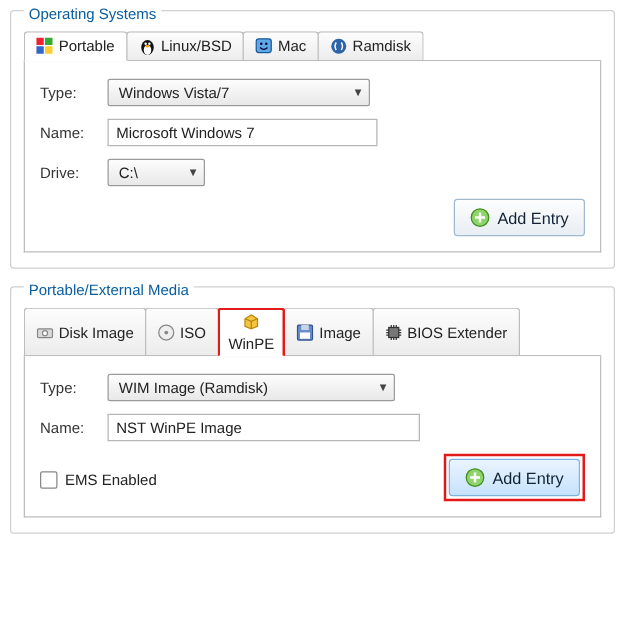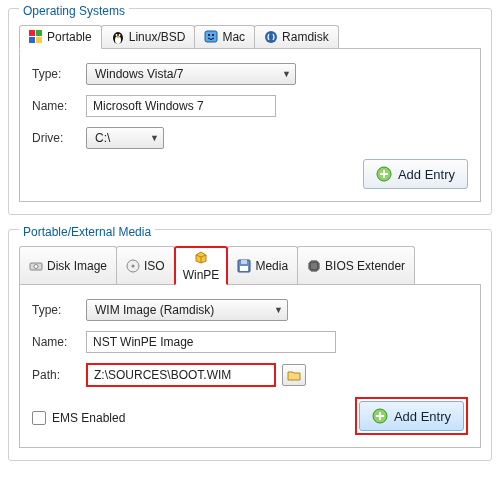--- a/index.html
+++ b/index.html
@@ -179,21 +179,21 @@
   <div class="tab-content">
     <div class="row">
       <div class="lbl">Type:</div>
       <div class="combo" style="width:210px;">
         <span>Windows Vista/7</span>
         <span class="arrow">▼</span>
       </div>
     </div>
     <div class="row">
       <div class="lbl">Name:</div>
-      <input class="textfield" style="width: 190px;" value="Microsoft Windows 7">
+      <input class="textfield" style="width: 216px;" value="Microsoft Windows 7">
     </div>
     <div class="row">
       <div class="lbl">Drive:</div>
       <div class="combo" style="width:78px;">
         <span>C:\</span>
         <span class="arrow">▼</span>
       </div>
     </div>
     <div class="btnrow">
       <div class="btn">
@@ -241,55 +241,44 @@
       <span>WinPE</span>
     </div>
     <div class="tab">
       <span>
         <svg width="14" height="14">
             <rect x="1" y="1" width="12" height="12" rx="1" fill="#6a8fc7" stroke="#33518a"></rect>
             <rect x="4" y="1" width="6" height="4" fill="#c7d5ec"></rect>
             <rect x="3" y="7" width="8" height="5" fill="#fff"></rect>
           </svg>
       </span>
-      <span>Media</span>
+      <span>Image</span>
     </div>
     <div class="tab">
       <span>
         <svg width="14" height="14">
             <rect x="3" y="3" width="8" height="8" fill="#777" stroke="#333"></rect>
             <path d="M3 5H1 M3 7H1 M3 9H1 M11 5H13 M11 7H13 M11 9H13 M5 3V1 M7 3V1 M9 3V1 M5 11V13 M7 11V13 M9 11V13" stroke="#333"></path>
           </svg>
       </span>
       <span>BIOS Extender</span>
     </div>
   </div>
 
   <div class="tab-content">
     <div class="row">
       <div class="lbl">Type:</div>
-      <div class="combo" style="width:202px;">
+      <div class="combo" style="width:230px;">
         <span>WIM Image (Ramdisk)</span>
         <span class="arrow">▼</span>
       </div>
     </div>
     <div class="row">
       <div class="lbl">Name:</div>
       <input class="textfield" style="width: 250px;" value="NST WinPE Image">
-    </div>
-    <div class="row">
-      <div class="lbl">Path:</div>
-      <input class="textfield hl" style="width: 190px;" value="Z:\SOURCES\BOOT.WIM">
-      <div class="iconbtn">
-        <span>
-          <svg width="14" height="12">
-              <path d="M1 3 h5 l1 1 h6 v7 h-12 z" fill="#f6d77a" stroke="#b48b1f"></path>
-            </svg>
-        </span>
-      </div>
     </div>
     <div class="row" style="justify-content:space-between; align-items:center; margin-top:6px; margin-bottom:0;">
       <div class="chk">
         <div class="chkbox"></div>
         <span>EMS Enabled</span>
       </div>
       <div class="hl" style="padding:2px;">
         <div class="btn highlight">
           <span>
             <svg width="16" height="16">

